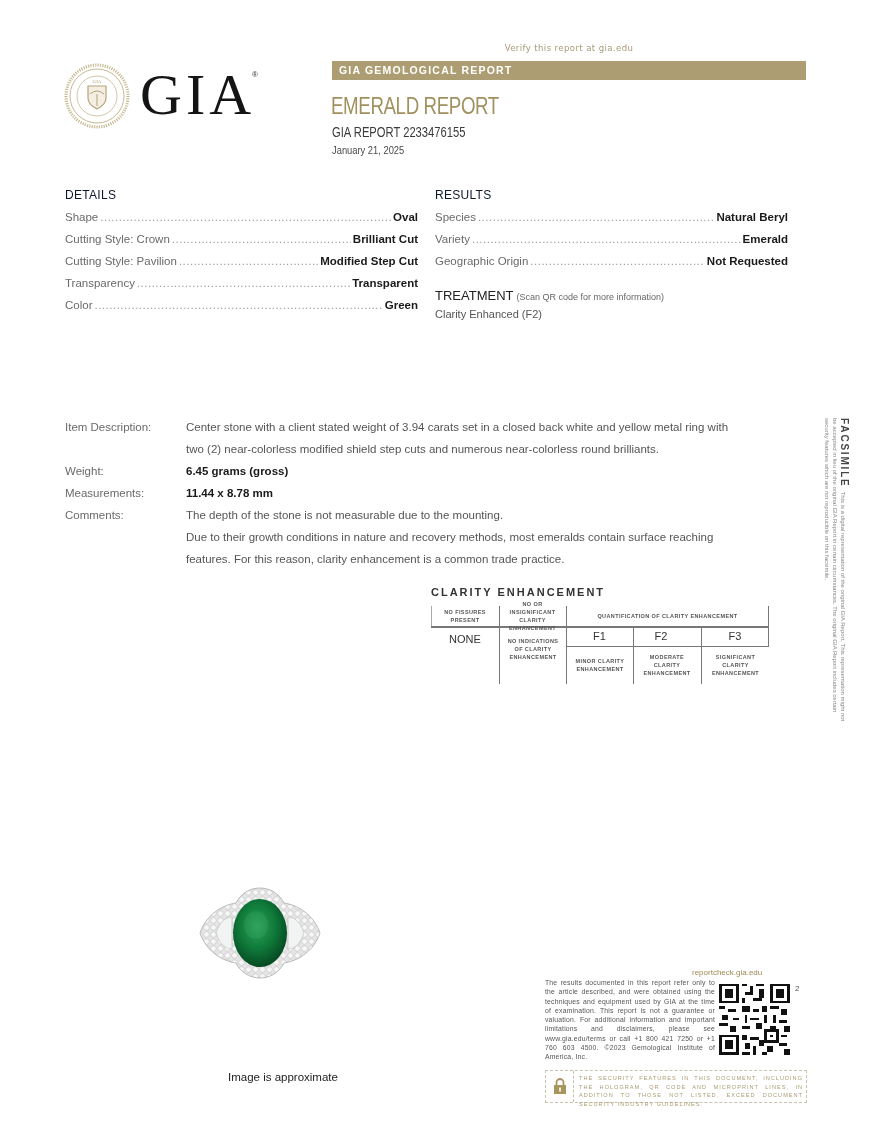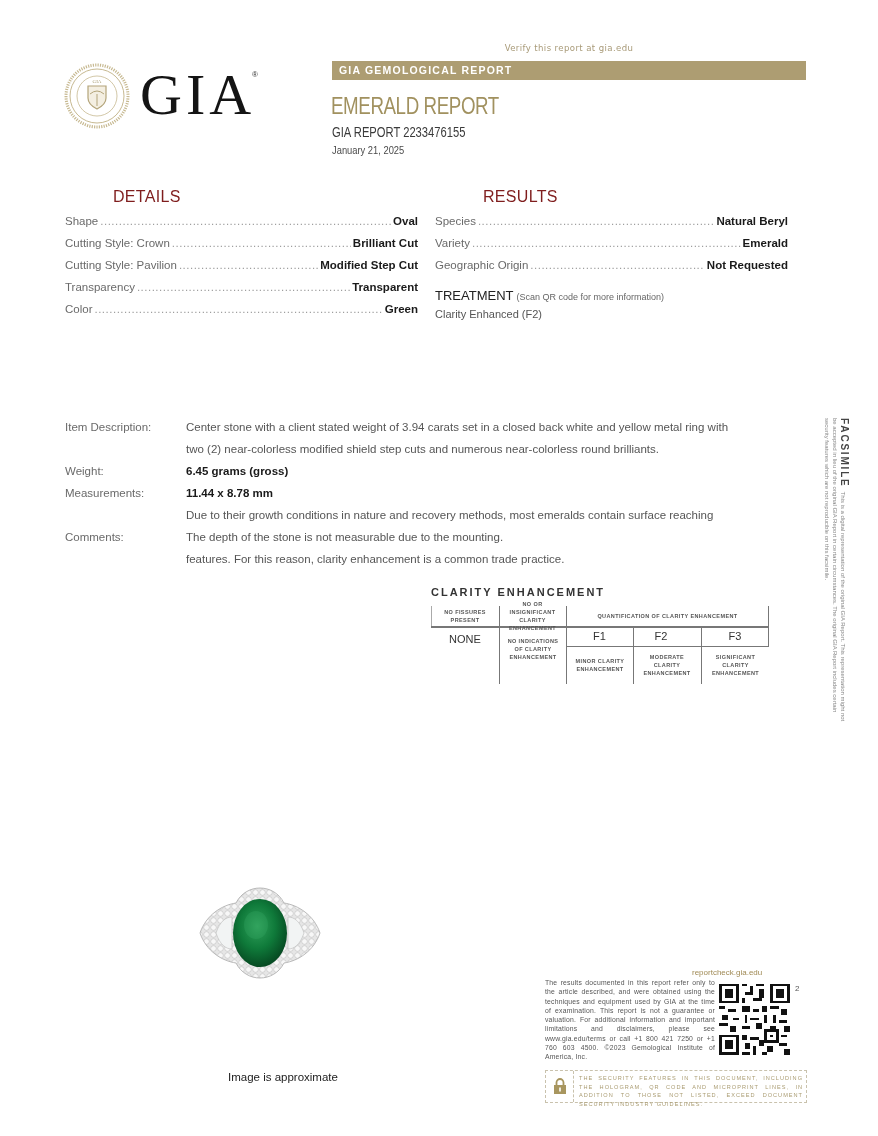--- a/index.html
+++ b/index.html
@@ -14,21 +14,21 @@
   .logo-reg { left: 252px; top: 70px; font-size: 8px; color: #333; }
 
   .verify { left: 332px; top: 42px; width: 474px; text-align: center; font-family: "DejaVu Sans Condensed", "DejaVu Sans", sans-serif; font-size: 9.5px; color: #a89a78; letter-spacing: 0.4px; }
   .banner { left: 332px; top: 61px; width: 474px; height: 19px; background: #ad9d72; }
   .banner span { position: absolute; left: 7px; top: 3px; font-size: 10.5px; font-weight: bold; color: #ffffff; letter-spacing: 1.2px; }
   .report-title { left: 331px; top: 92px; font-size: 24px; color: #a1915f; letter-spacing: -0.5px; transform: scaleX(0.78); transform-origin: left top; }
   .report-no { left: 332px; top: 124px; font-size: 14px; color: #3a3a3a; transform: scaleX(0.8); transform-origin: left top; }
   .report-date { left: 332px; top: 144px; font-size: 11px; color: #4a4a4a; transform: scaleX(0.85); transform-origin: left top; }
 
   
-  .section-h { font-size: 16px; color: #7f1d1d; letter-spacing: 0.3px; margin-left: 48px; }
+  .section-h { font-size: 12px; color: #0f172a; letter-spacing: 0.3px; }
   .kv { display: flex; align-items: baseline; font-size: 11.5px; height: 22px; line-height: 22px; }
   .kv .k { color: #6a6a6a; white-space: nowrap; }
   .kv .dots { flex: 1; overflow: hidden; white-space: nowrap; color: #9a9a9a; margin: 0 2px; letter-spacing: 0.5px; }
   .kv .dots::after { content: "................................................................................................................................................................................................"; }
   .kv .v { color: #1a1a1a; white-space: nowrap; font-weight: 600; }
 
   .details { left: 65px; top: 188px; width: 353px; }
   .results { left: 435px; top: 188px; width: 353px; }
   .list { margin-top: 4px; }
 
@@ -163,26 +163,26 @@
     </div>
   <div class="desc-row">
       <span class="lab">Weight:</span>
       <span class="txt strong">6.45 grams (gross)</span>
     </div>
   <div class="desc-row">
       <span class="lab">Measurements:</span>
       <span class="txt strong">11.44 x 8.78 mm</span>
     </div>
   <div class="desc-row">
+      <span class="lab">Comments:</span>
+      <span class="txt">The depth of the stone is not measurable due to the mounting.</span>
+    </div>
+  <div class="desc-row">
       <span class="lab"></span>
       <span class="txt">Due to their growth conditions in nature and recovery methods, most emeralds contain surface reaching</span>
-    </div>
-  <div class="desc-row">
-      <span class="lab">Comments:</span>
-      <span class="txt">The depth of the stone is not measurable due to the mounting.</span>
     </div>
   <div class="desc-row">
       <span class="lab"></span>
       <span class="txt">features. For this reason, clarity enhancement is a common trade practice.</span>
     </div>
 </div>
 
 <div class="abs ce-title">CLARITY ENHANCEMENT</div>
 <div class="abs ce-table">
 

